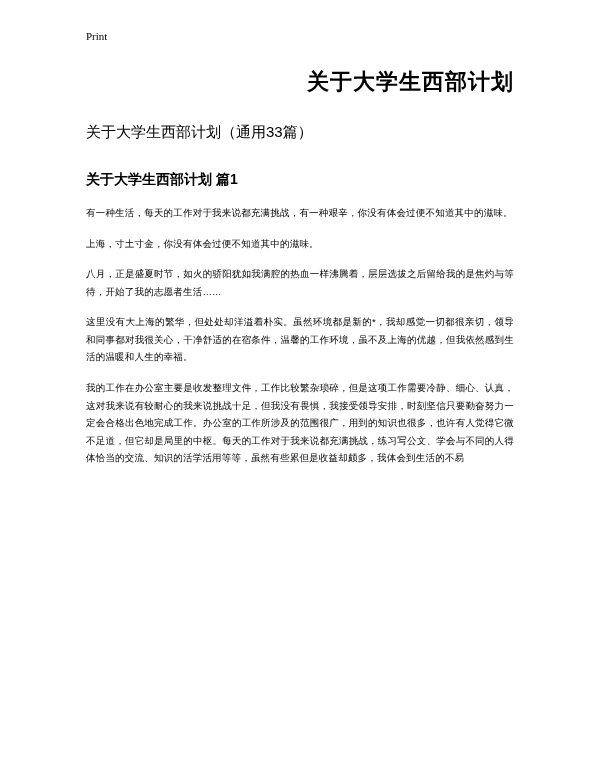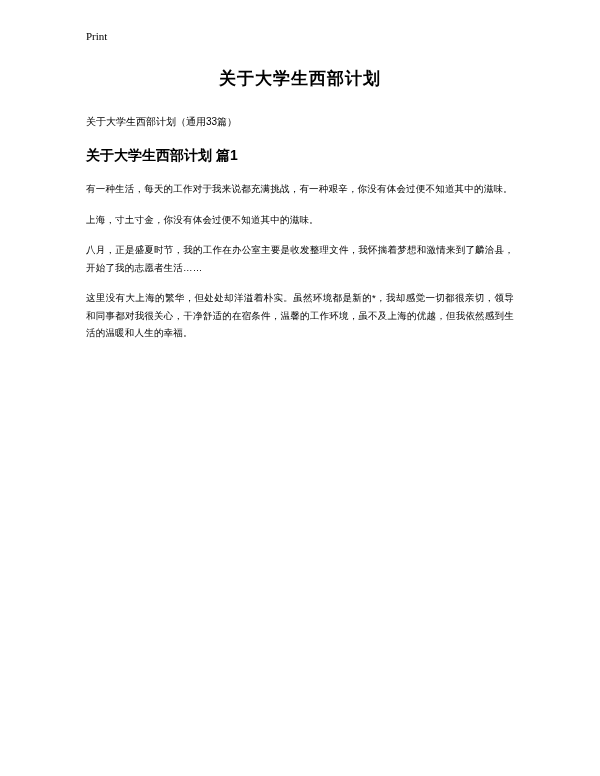--- a/index.html
+++ b/index.html
@@ -24,31 +24,31 @@
   .print-link {
     font-family: "Liberation Serif", serif;
     font-size: 11px;
     color: #000;
     line-height: 1;
     margin: 0 0 26px 0;
     cursor: pointer;
     display: inline-block;
   }
   .doc-title {
-    text-align: center;
-    font-size: 17px;
+    text-align: right;
+    font-size: 22px;
     font-weight: bold;
     letter-spacing: 1px;
     margin: 0 0 24px 0;
     line-height: 1.3;
   }
   .subtitle {
-    font-size: 10px;
+    font-size: 15px;
     line-height: 1.5;
-    margin: 0 0 16px 0;
+    margin: 0 0 26px 0;
   }
   .section-head {
     font-size: 14px;
     font-weight: bold;
     line-height: 1.5;
     margin: 0 0 14px 0;
   }
   p.para {
     font-size: 9.5px;
     line-height: 1.85;
@@ -70,17 +70,18 @@
 
   <h1 class="doc-title">关于大学生西部计划</h1>
 
   <div class="subtitle">关于大学生西部计划（通用33篇）</div>
 
   <div class="section-head">关于大学生西部计划 篇1</div>
 
   <div class="body-text">
     <p class="para">有一种生活，每天的工作对于我来说都充满挑战，有一种艰辛，你没有体会过便不知道其中的滋味。</p>
     <p class="para">上海，寸土寸金，你没有体会过便不知道其中的滋味。</p>
-    <p class="para">八月，正是盛夏时节，我的工作在办公室主要是收发整理文件，我怀揣着梦想和激情来到了麟洽县，开始了我的志愿者生活……</p>
+    <p class="para">八月，正是盛夏时节，如火的骄阳犹如我满腔的热血一样沸腾着，层层选拔之后留给我的是焦灼与等待，开始了我的志愿者生活……</p>
     <p class="para">这里没有大上海的繁华，但处处却洋溢着朴实。虽然环境都是新的*，我却感觉一切都很亲切，领导和同事都对我很关心，干净舒适的在宿条件，温馨的工作环境，虽不及上海的优越，但我依然感到生活的温暖和人生的幸福。</p>
+    <p class="para">我的工作在办公室主要是收发整理文件，工作比较繁杂琐碎，但是这项工作需要冷静、细心、认真，这对我来说有较耐心的我来说挑战十足，但我没有畏惧，我接受领导安排，时刻坚信只要勤奋努力一定会合格出色地完成工作。办公室的工作所涉及的范围很广，用到的知识也很多，也许有人觉得它微不足道，但它却是局里的中枢。每天的工作对于我来说都充满挑战，练习写公文、学会与不同的人得体恰当的交流、知识的活学活用等等，虽然有些累但是收益却颇多，我体会到生活的不易</p>
   </div>
 
 </div>
 
 </body></html>

